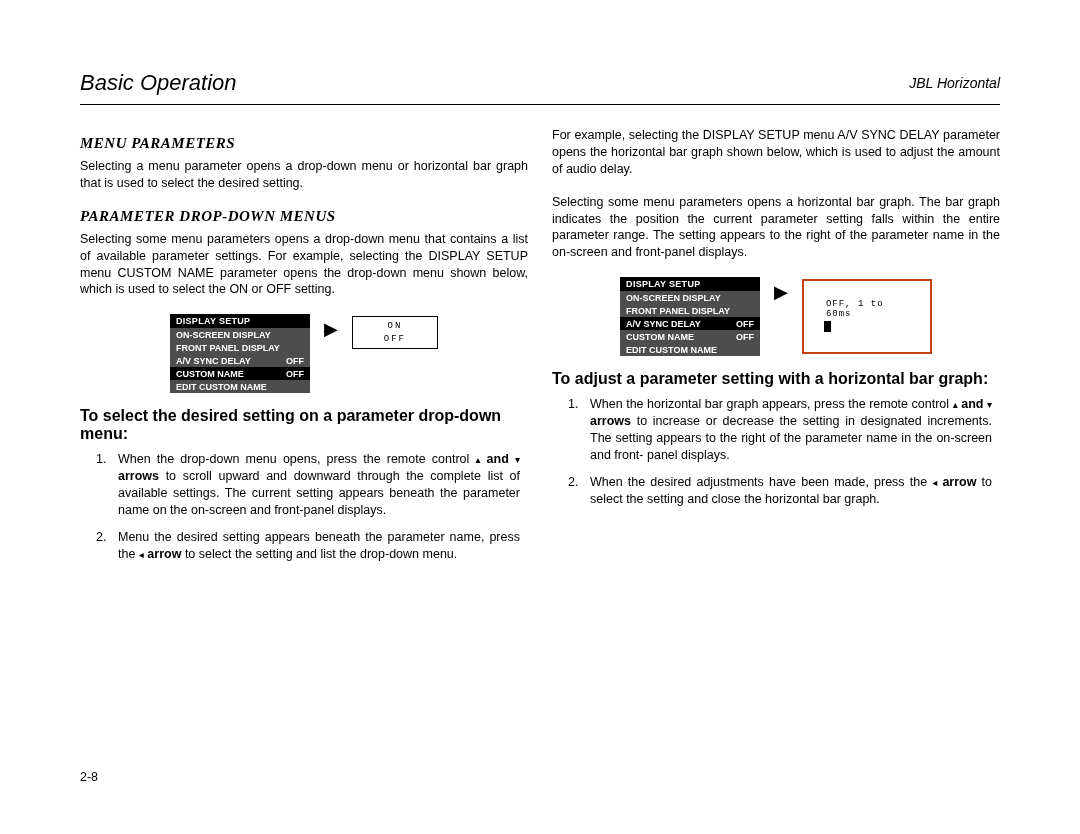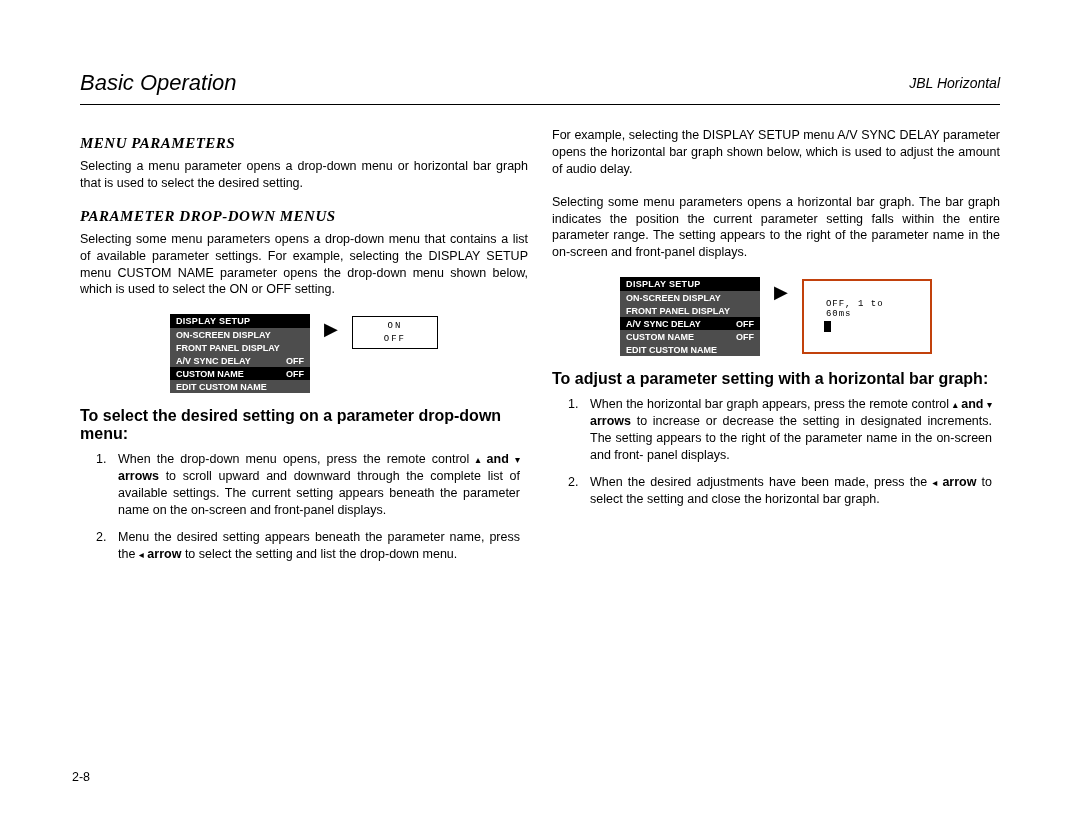--- a/index.html
+++ b/index.html
@@ -140,21 +140,21 @@
   .bar-track::before {
     content:"";
     position:absolute;
     left:0; top:0; bottom:0;
     width: 8%;
     background:#000;
   }
   .footer {
     position: absolute;
     bottom: 50px;
-    left: 72px;
+    left: 80px;
     font-size: 12.5px;
   }
   .tri-up, .tri-down, .tri-left {
     display:inline-block;
     font-size:10px;
     vertical-align:middle;
   }
 </style>
 </head>
 <body>

